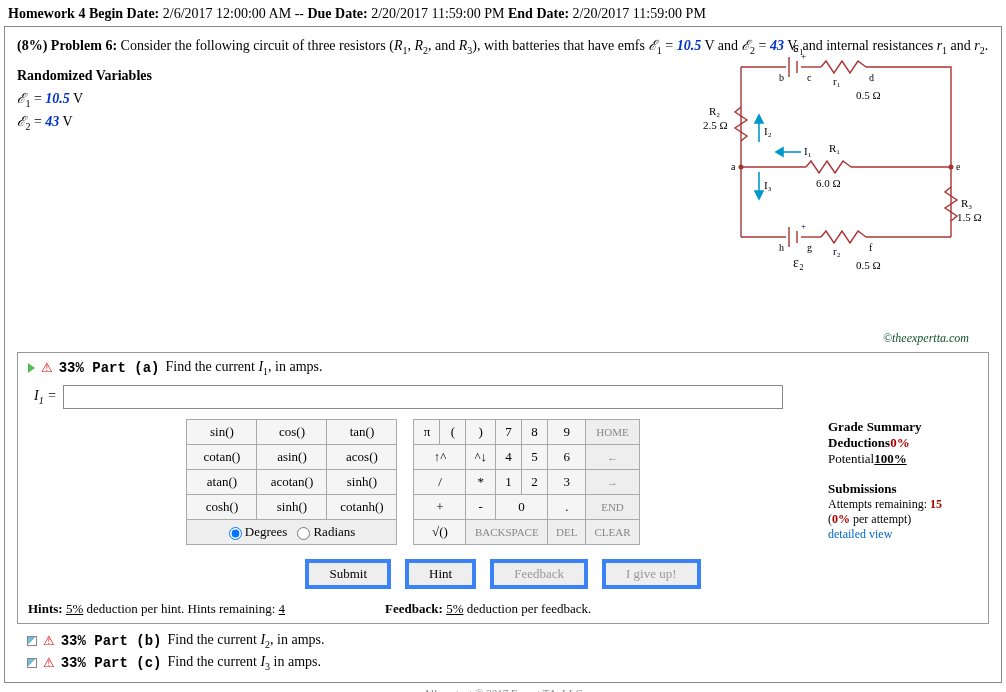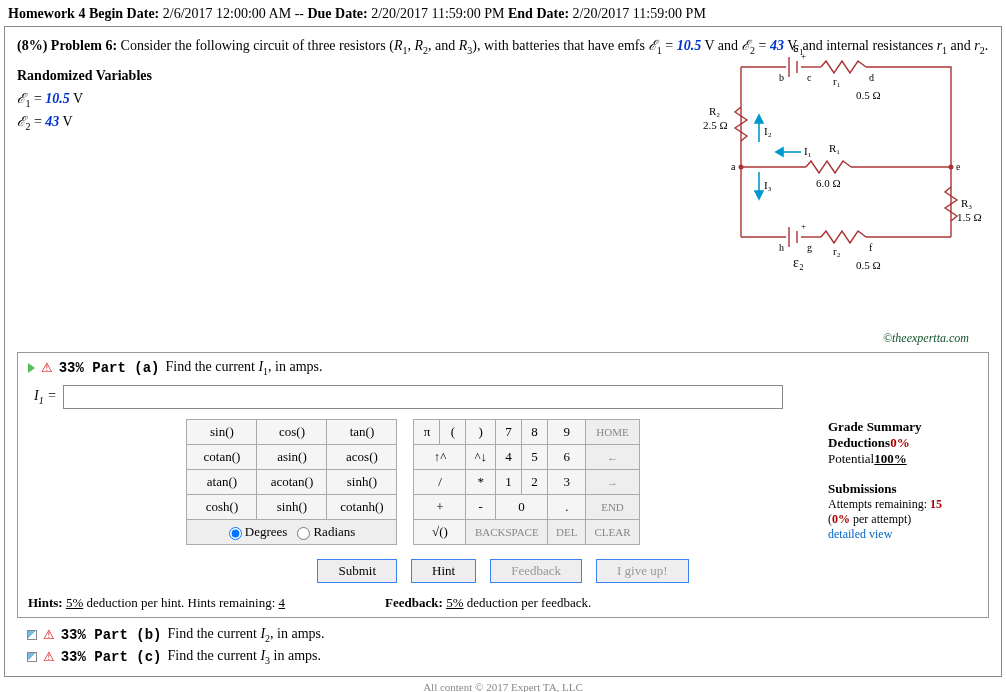--- a/index.html
+++ b/index.html
@@ -36,21 +36,21 @@
 .grade-panel h4 { font-weight: bold; font-size: 13px; }
 .grade-panel .row { display: flex; justify-content: flex-start; }
 .grade-panel .ded { font-weight:bold;}
 .grade-panel .pct0 { color: #a00; font-weight: bold; }
 .grade-panel .pct100 { color: #000; font-weight: bold; text-decoration: underline; }
 .grade-panel h4.sub { margin-top: 14px; }
 .grade-panel .attempts b { color: #a00; }
 .grade-panel .small { font-size: 12px; }
 .grade-panel .link { color: #0066cc; font-size: 12px; cursor:pointer;}
 .action-row { display: flex; justify-content: center; gap: 14px; margin-top: 14px; }
-.action-row button { padding: 3px 20px; font-size: 13px; border: 1px solid #3b82f6; background: #eee; cursor: pointer; font-family: inherit;}
+.action-row button { padding: 3px 20px; font-size: 13px; border: 4px solid #3b82f6; background: #eee; cursor: pointer; font-family: inherit;}
 .action-row button.disabled { color: #999; }
 .hints-row { display: flex; margin-top: 12px; font-size: 13px; gap: 100px;}
 .hints-row b { font-weight: bold; }
 .hints-row .r { text-decoration: underline; }
 .other-parts { margin-top: 6px; }
 .other-parts .part-line { display: flex; align-items: center; gap: 6px; font-size: 14px; padding: 2px 10px; }
 .sq-icon { display:inline-block; width:10px; height:10px; background: linear-gradient(135deg,#7bd 50%,#fff 50%); border:1px solid #888;}
 .footer { text-align: center; color: #888; font-size: 11px; margin-top: 4px; }
 svg text { font-family: Georgia, serif; }
 </style>

